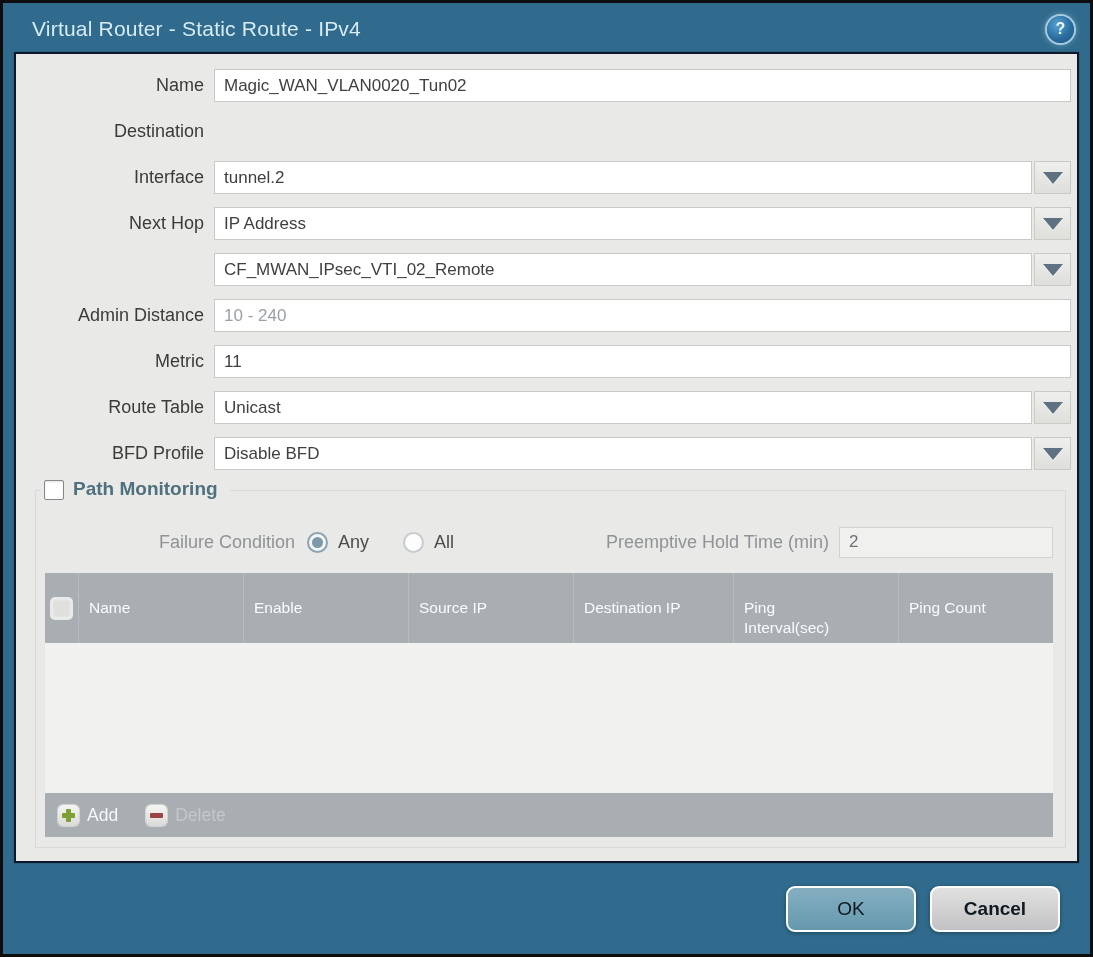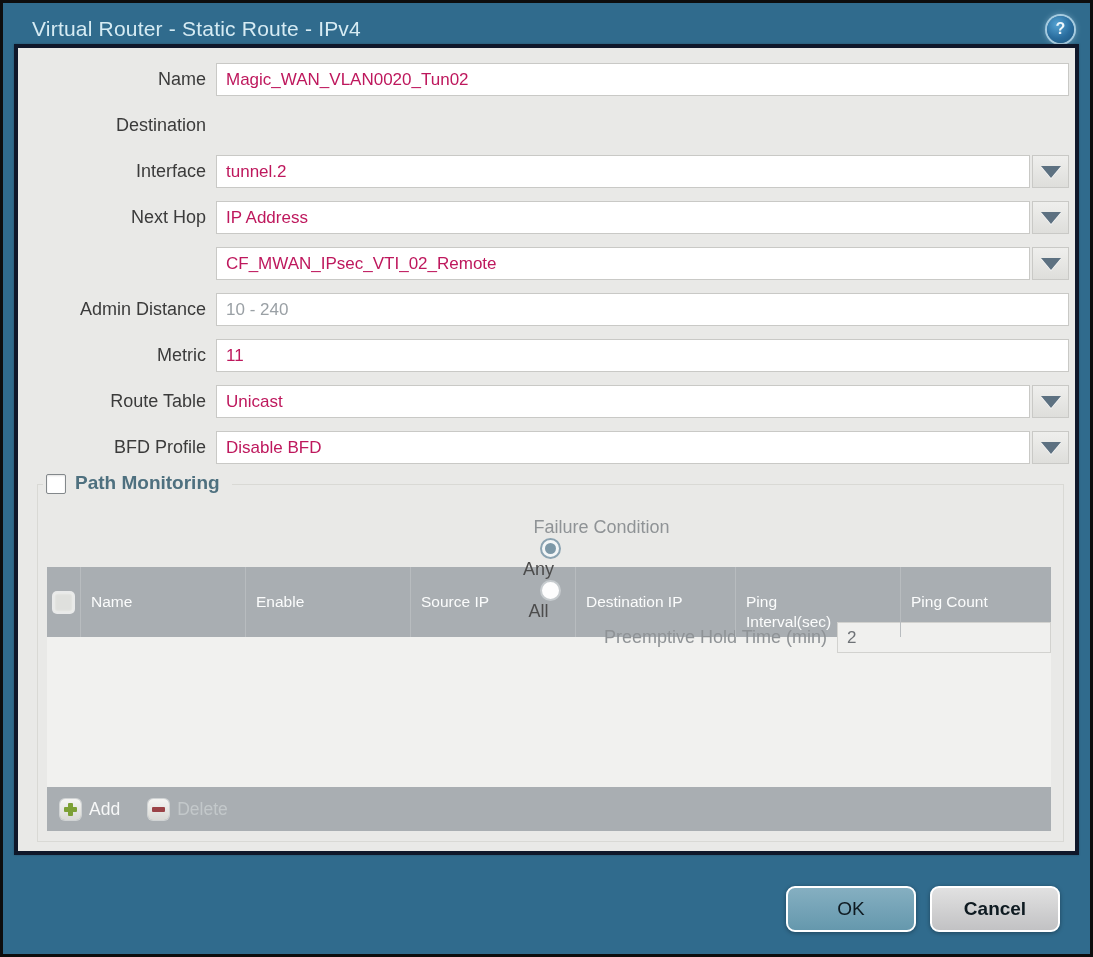--- a/index.html
+++ b/index.html
@@ -28,38 +28,38 @@
     margin-left:auto;
     width:27px; height:27px; border-radius:50%;
     background:radial-gradient(circle at 38% 32%, #55a3d3 0%, #2a6d9e 55%, #1b557e 100%);
     box-shadow:0 0 0 2px #a6cbe0, 0 0 7px rgba(190,225,245,.8);
     color:#eef7fc; font-size:16px; font-weight:bold;
     display:flex; align-items:center; justify-content:center;
     cursor:pointer;
   }
   
   .panel {
-    position:absolute; left:11px; right:11px; top:41px;
+    position:absolute; left:11px; right:11px; top:49px;
     height:811px;
     background:#e9e9e7;
-    border:4px solid #0f172a;
+    border:2px solid #0f172a;
     box-shadow:0 0 2px rgba(0,0,0,.25);
   }
   .form { padding:15px 6px 0 0; }
   .row { display:flex; align-items:center; height:33px; margin-bottom:13px; }
   .lbl {
     width:198px; text-align:right; padding-right:10px;
     color:#3b3b3b; font-size:18px; white-space:nowrap;
   }
   .field { flex:1; display:flex; gap:2px; height:100%; }
   .txt {
     flex:1; height:100%;
     border:1px solid #c9c9c6;
     background:#fff;
-    font-family:inherit; font-size:17px; color:#be185d;
+    font-family:inherit; font-size:17px; color:#404040;
     padding:0 9px; outline:none; min-width:0;
   }
   .txt::placeholder { color:#9aa0a5; }
   .combo-btn {
     width:37px; height:100%;
     background:linear-gradient(#efefed,#dededb);
     border:1px solid #c9c9c6;
     display:flex; align-items:center; justify-content:center;
     cursor:pointer;
   }
@@ -84,21 +84,21 @@
     padding:2px 12px 2px 3px;
   }
   .pm-checkbox {
     width:20px; height:20px;
     background:#fff;
     border:1px solid #83888b; border-radius:2px;
     box-shadow:inset 0 1px 2px rgba(0,0,0,.12);
     cursor:pointer;
   }
   .legend-text { font-size:19px; font-weight:bold; color:#4e707f; white-space:nowrap; }
-  .fc-row { display:flex; align-items:center; height:38px; font-size:18px;flex-direction:column; }
+  .fc-row { display:flex; align-items:center; height:38px; font-size:18px; }
   .fc-label { width:262px; text-align:right; color:#8f9396; padding-right:12px; white-space:nowrap; }
   .radio {
     width:21px; height:21px; border-radius:50%;
     background:#fdfdfd; border:2px solid #c6cbce;
     position:relative; cursor:pointer; flex:none;
   }
   .radio.checked { border-color:#8ba3b1; background:#f3f6f7; }
   .radio.checked::after {
     content:""; position:absolute; inset:3px; border-radius:50%;
     background:#7d98a7;

